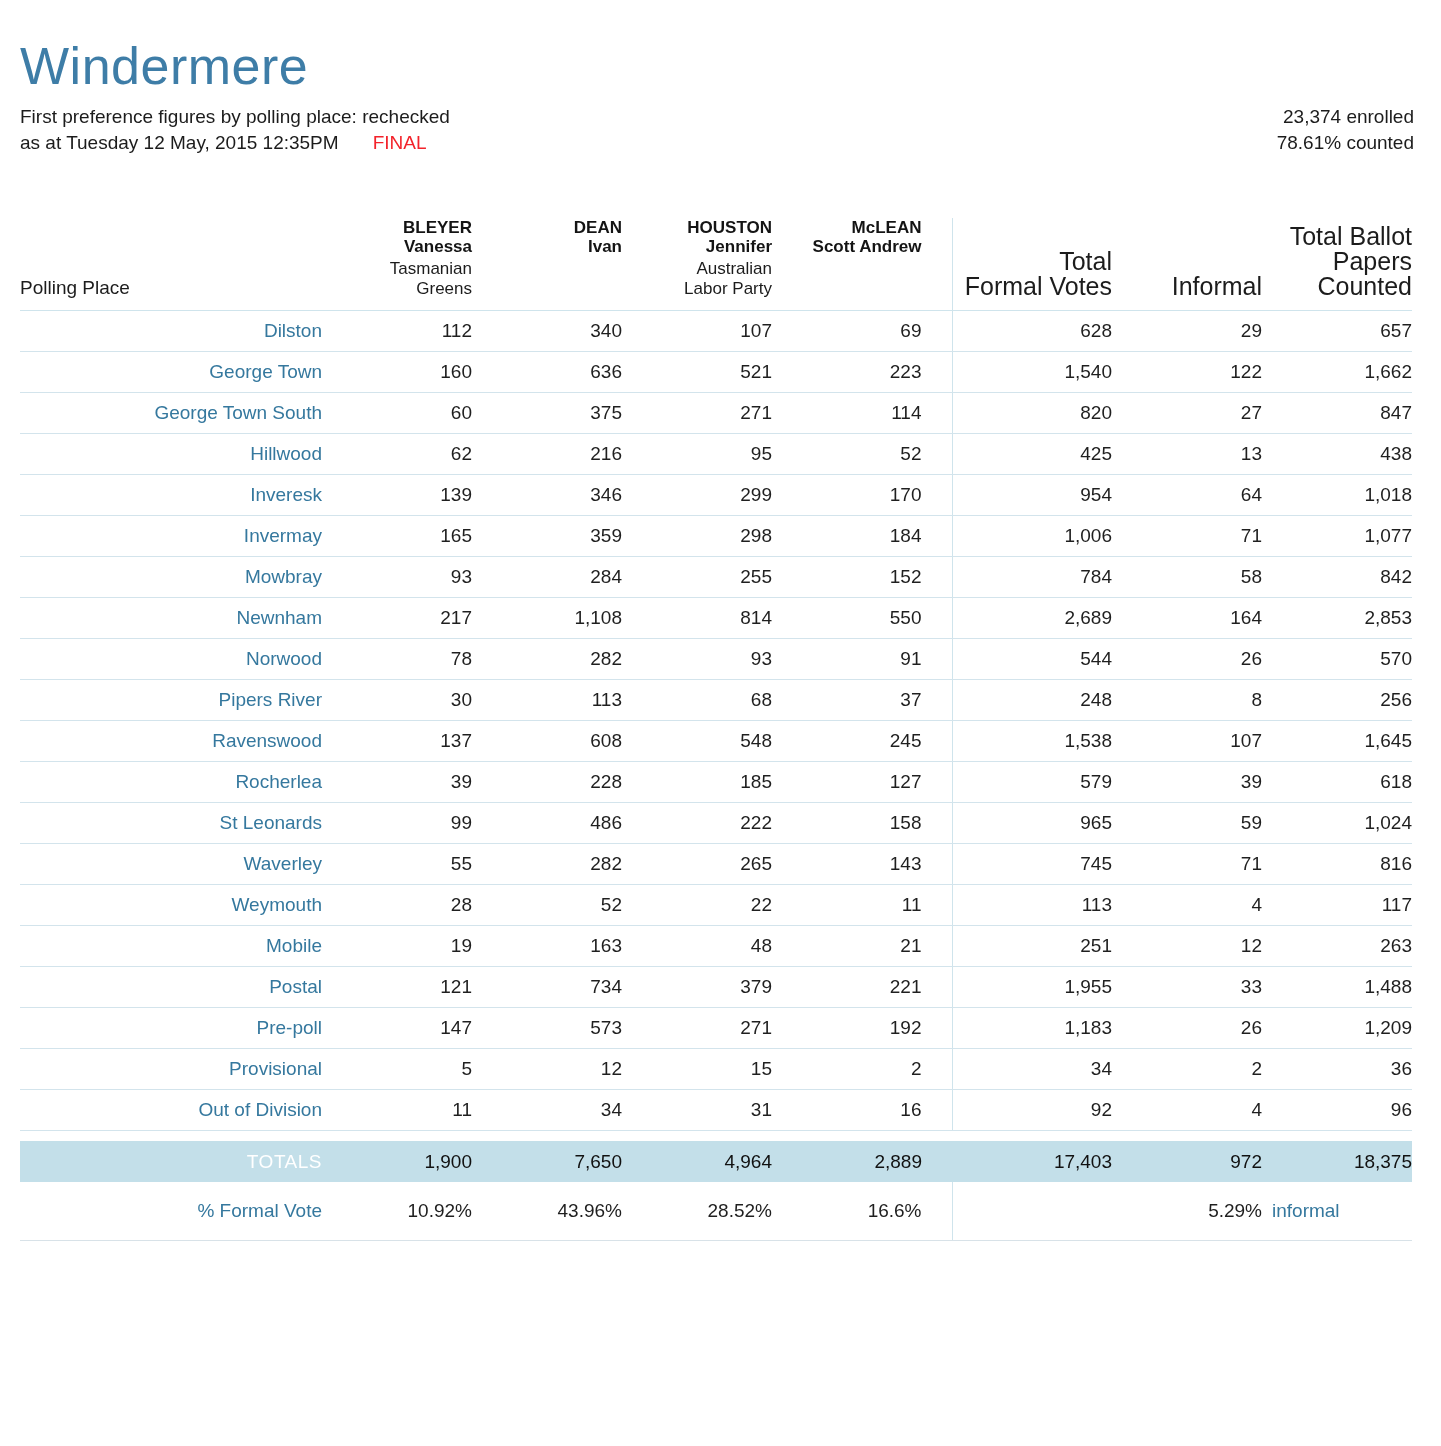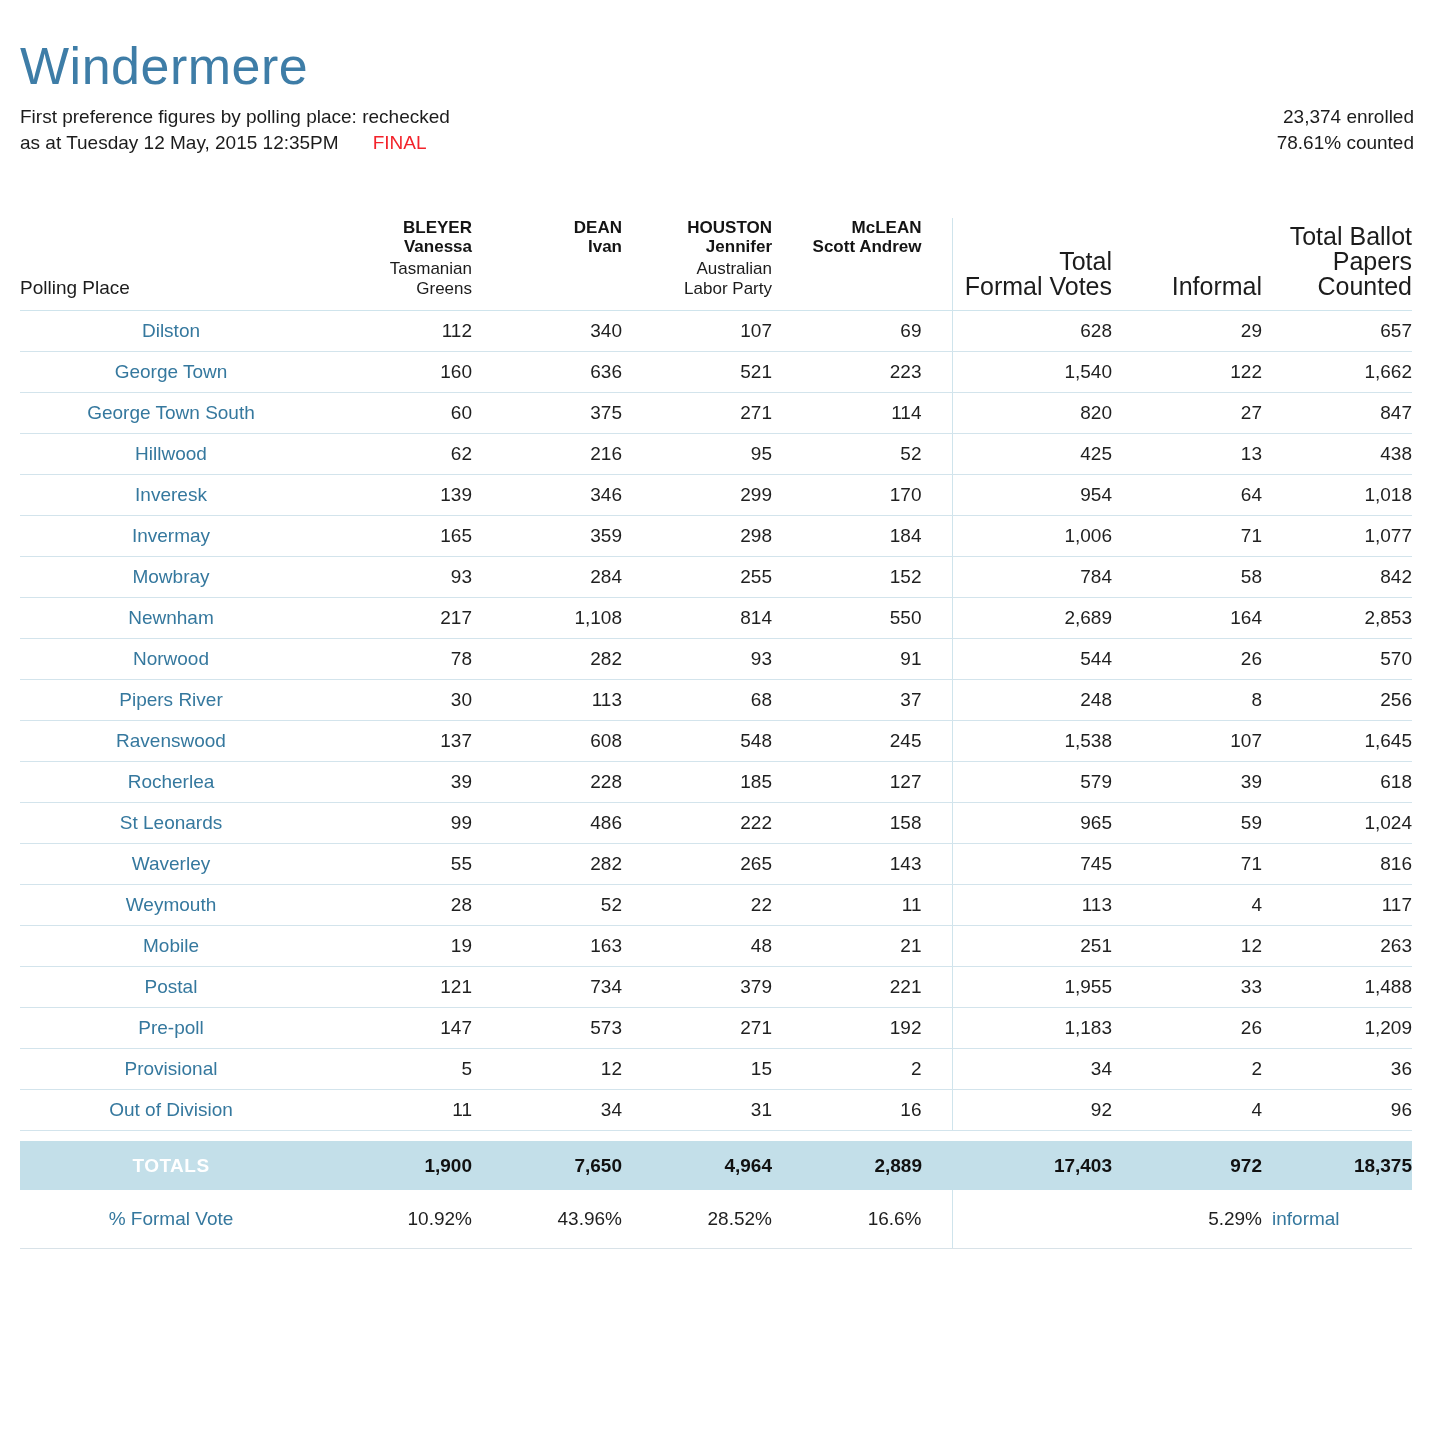--- a/index.html
+++ b/index.html
@@ -25,34 +25,34 @@
   col.c-formal{width:160px;}
 
   th{font-weight:normal;vertical-align:bottom;padding:0 0 11px 0;
      border-bottom:1px solid #cfe4ec;text-align:right;}
   th.ph{text-align:left;font-size:19px;color:#1c1c1c;}
   .cand-name{font-weight:700;font-size:17px;line-height:19px;color:#141414;}
   .cand-party{font-size:17px;line-height:20px;margin-top:3px;min-height:40px;color:#1c1c1c;}
   .tot-head{font-size:25px;line-height:25px;color:#1c1c1c;}
 
   td{height:40px;padding:0;font-size:19px;text-align:right;vertical-align:middle;color:#1f1f1f;}
-  td.place-cell{text-align:center;}
+  td.place-cell{text-align:right;}
   .mc{padding-right:30px;}
   .sep{border-left:1px solid #cfe4ec;}
 
   tr.place td,tr.special td{border-bottom:1px solid #d3e4ec;}
   tr.place td.place-cell,tr.special td.place-cell{color:#35789e;cursor:pointer;}
 
   tr.total-ordinary td{height:60px;font-weight:700;
     border-top:1px solid #c4dce7;border-bottom:1px solid #c4dce7;color:#111;}
   tr.total-ordinary td.place-cell{color:#2a6384;}
 
   tr.spacer td{height:10px;border:0;}
 
-  tr.totals-row td{background:#c3dfe9;height:49px;font-weight:700;color:#111;}
+  tr.totals-row td{background:#c3dfe9;height:41px;font-weight:400;color:#111;}
   tr.totals-row td.place-cell{color:#fff;letter-spacing:.5px;}
   tr.totals-row td.sep{border-left:0;}
 
   tr.percent-row td{height:58px;border-bottom:1px solid #d8e2e8;}
   tr.percent-row td.place-cell{color:#35789e;}
   td.informal-link{text-align:left;padding-left:10px;color:#35789e;cursor:pointer;}
 </style>
 </head>
 <body>
 

